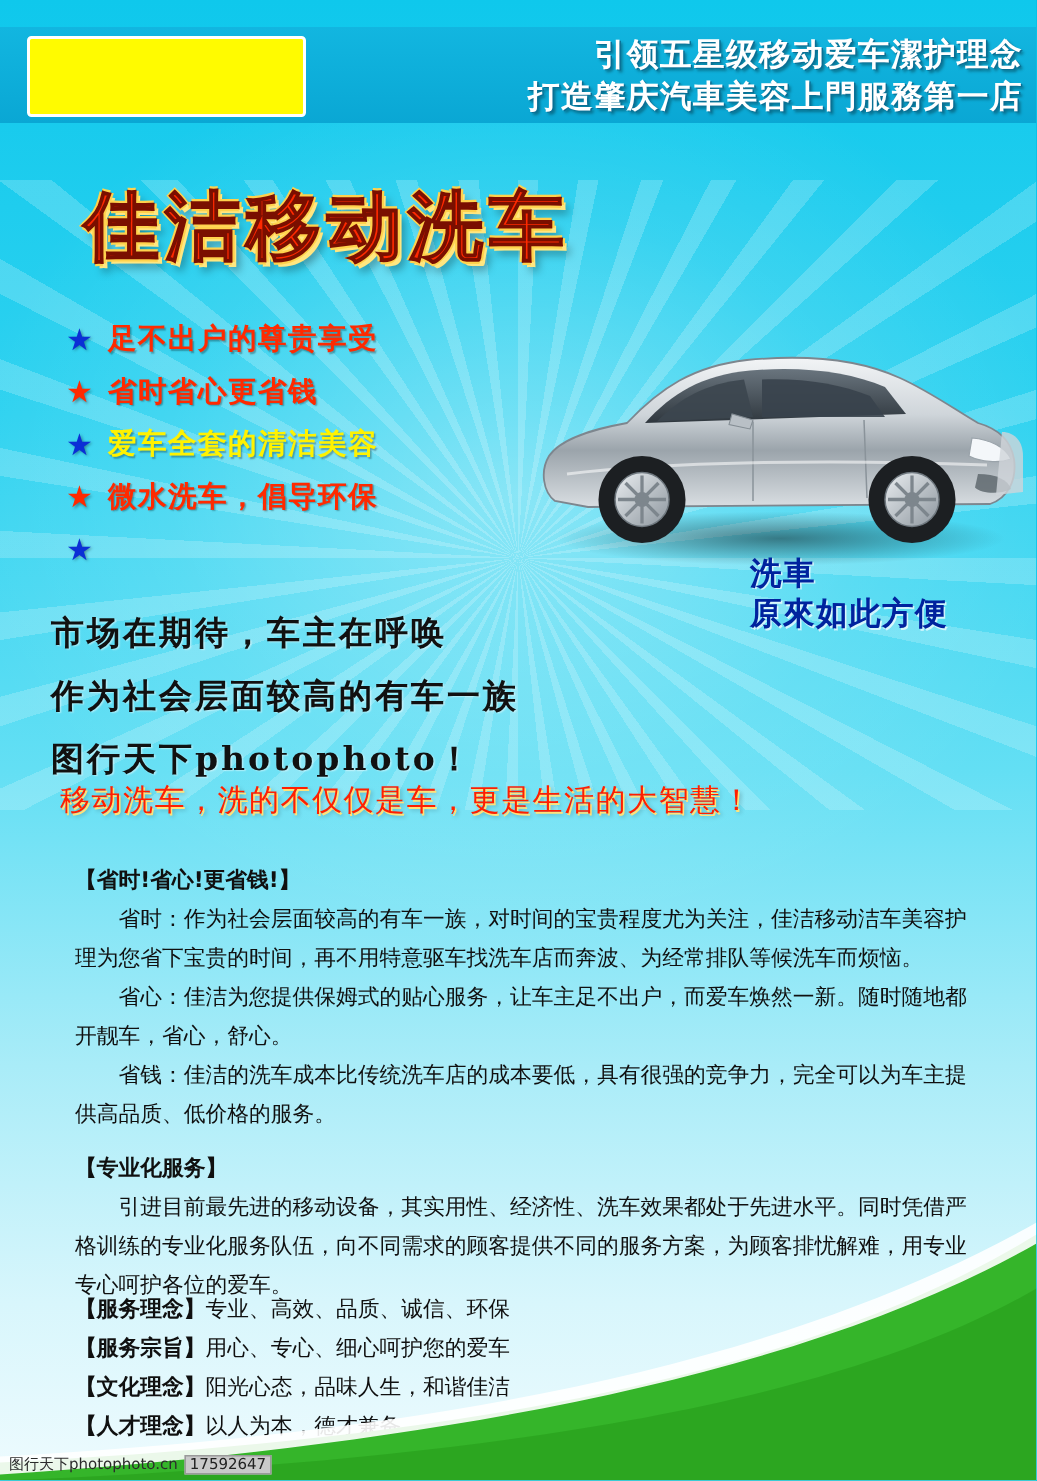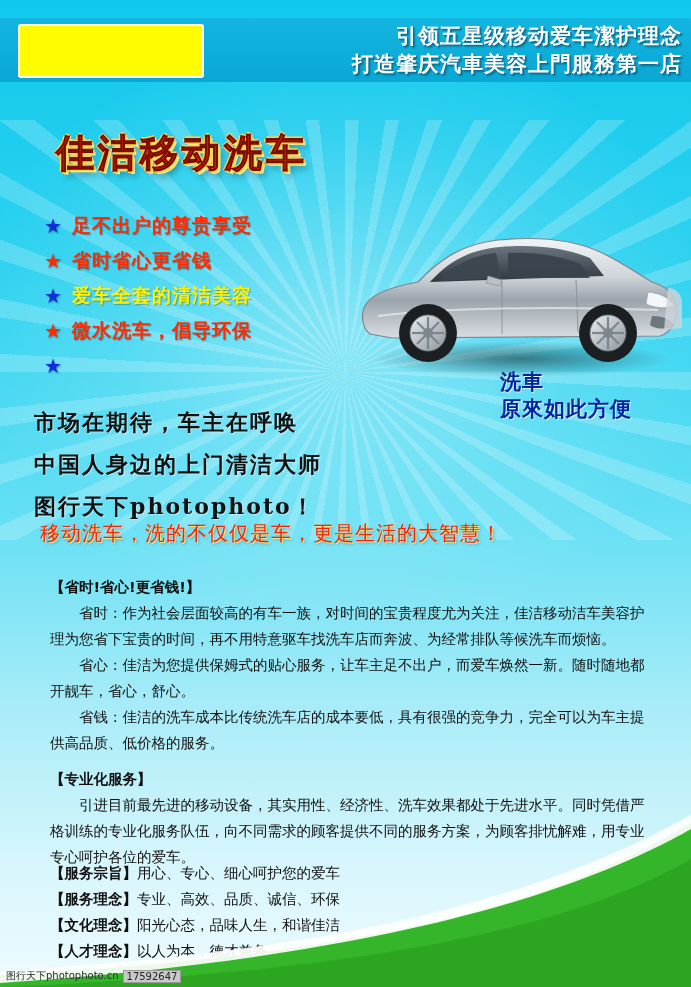--- a/index.html
+++ b/index.html
@@ -38,23 +38,23 @@
     text-align:right;
   }
   .top-line{
     font-family:"DejaVu Serif", serif;
     font-weight:bold;font-size:21px;line-height:28px;letter-spacing:1px;
     color:#ffffff;
     text-shadow:1px 1px 0 #0a6f95, 2px 2px 2px rgba(0,0,0,.35);
     white-space:nowrap;
   }
   .title{
-    position:absolute;left:56px;top:128px;
-    font-family:"DejaVu Serif", serif;
-    font-weight:bold;font-size:38px;letter-spacing:4px;
+    position:absolute;left:56px;top:118px;
+    font-family:"DejaVu Serif", serif;
+    font-weight:bold;font-size:50px;letter-spacing:4px;
     color:#ff2a00;
     -webkit-text-stroke:1px #7a0f00;
     text-shadow:
       2px 0 0 #ffd24d, 0 2px 0 #ffd24d, -2px 0 0 #ffd24d, 0 -2px 0 #ffd24d,
       3px 3px 0 #ffe680, 5px 6px 6px rgba(0,0,0,.35);
     white-space:nowrap;
   }
   
   .bullets{position:absolute;left:44px;top:208px;width:360px;}
   .bullet{display:flex;align-items:center;height:35px;}
@@ -235,42 +235,42 @@
     </svg>
   </div>
 
   <div class="car-slogan">
     <div>洗車</div>
     <div>原來如此方便</div>
   </div>
 
   <div class="mid">
     <p>市场在期待，车主在呼唤</p>
-    <p>中国人身边的上门清洁大师</p>
+    <p>作为社会层面较高的有车一族</p>
     <p>图行天下photophoto！</p>
   </div>
 
   <div class="red-line">移动洗车，洗的不仅仅是车，更是生活的大智慧！</div>
 
   <div class="body-copy">
     <div class="h">【省时!省心!更省钱!】</div>
     <div class="p">省时：作为社会层面较高的有车一族，对时间的宝贵程度尤为关注，佳洁移动洁车美容护理为您省下宝贵的时间，再不用特意驱车找洗车店而奔波、为经常排队等候洗车而烦恼。</div>
     <div class="p">省心：佳洁为您提供保姆式的贴心服务，让车主足不出户，而爱车焕然一新。随时随地都开靓车，省心，舒心。</div>
     <div class="p">省钱：佳洁的洗车成本比传统洗车店的成本要低，具有很强的竞争力，完全可以为车主提供高品质、低价格的服务。</div>
     <div class="sp"></div>
     <div class="h">【专业化服务】</div>
     <div class="p">引进目前最先进的移动设备，其实用性、经济性、洗车效果都处于先进水平。同时凭借严格训练的专业化服务队伍，向不同需求的顾客提供不同的服务方案，为顾客排忧解难，用专业专心呵护各位的爱车。</div>
   </div>
 
   <div class="footer-list">
     <div class="fl">
+      <span class="flk">【服务理念】</span><span>专业、高效、品质、诚信、环保</span>
+    </div>
+    <div class="fl">
       <span class="flk">【服务宗旨】</span><span>用心、专心、细心呵护您的爱车</span>
-    </div>
-    <div class="fl">
-      <span class="flk">【服务理念】</span><span>专业、高效、品质、诚信、环保</span>
     </div>
     <div class="fl">
       <span class="flk">【文化理念】</span><span>阳光心态，品味人生，和谐佳洁</span>
     </div>
     <div class="fl">
       <span class="flk">【人才理念】</span><span>以人为本，德才兼备</span>
     </div>
   </div>
 
   <svg class="swoosh" viewBox="0 0 691 180" preserveAspectRatio="none">

